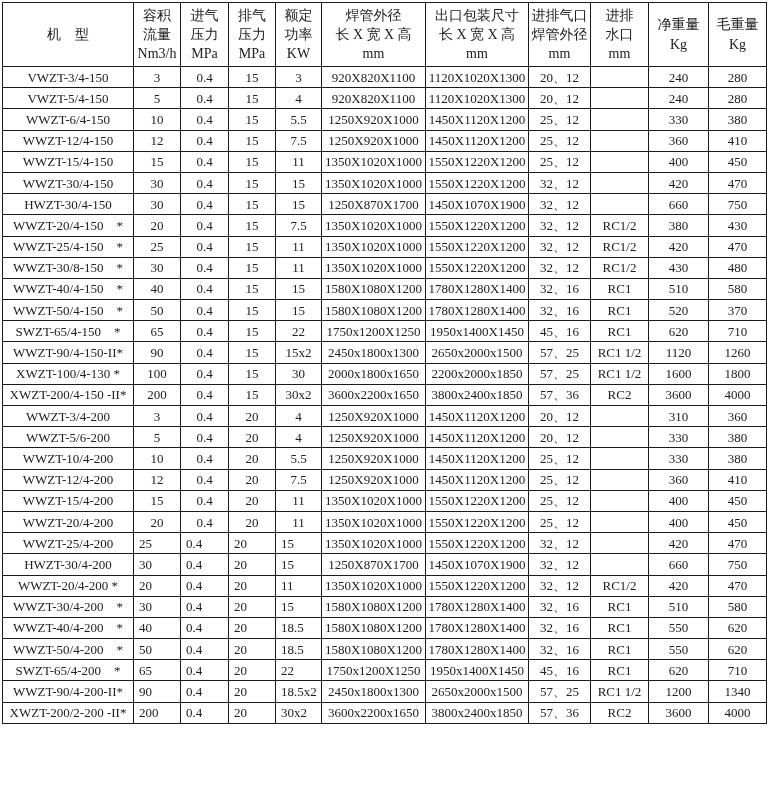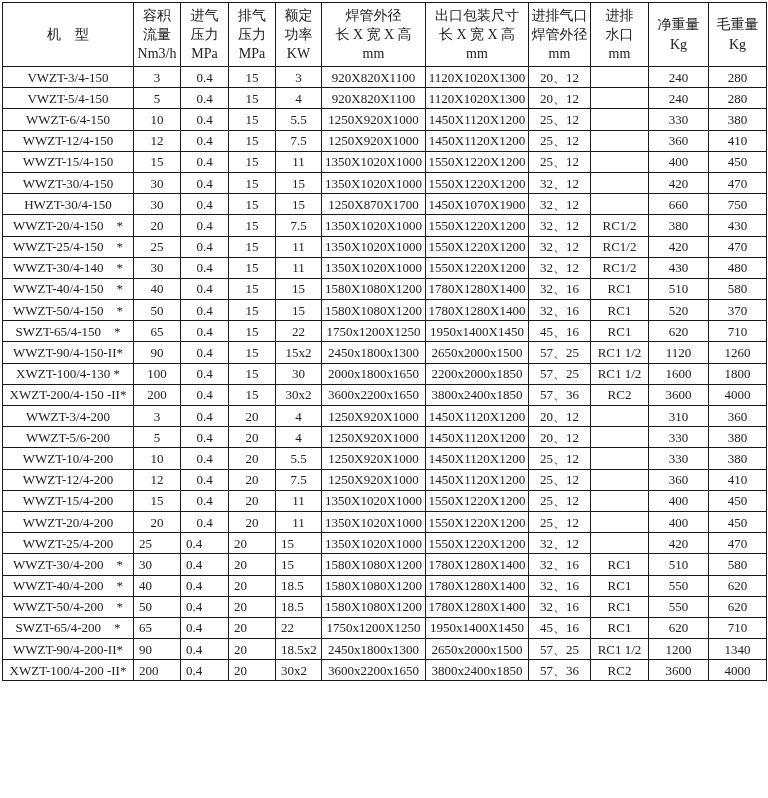--- a/index.html
+++ b/index.html
@@ -208,21 +208,21 @@
         <td>15</td>
         <td>11</td>
         <td>1350X1020X1000</td>
         <td>1550X1220X1200</td>
         <td>32、12</td>
         <td>RC1/2</td>
         <td>420</td>
         <td>470</td>
       </tr>
       <tr>
-        <td>WWZT-30/4-140    *</td>
+        <td>WWZT-30/8-150    *</td>
         <td>30</td>
         <td>0.4</td>
         <td>15</td>
         <td>11</td>
         <td>1350X1020X1000</td>
         <td>1550X1220X1200</td>
         <td>32、12</td>
         <td>RC1/2</td>
         <td>430</td>
         <td>480</td>
@@ -390,20 +390,46 @@
         <td class="al">20</td>
         <td class="al">15</td>
         <td>1350X1020X1000</td>
         <td>1550X1220X1200</td>
         <td>32、12</td>
         <td></td>
         <td>420</td>
         <td>470</td>
       </tr>
       <tr>
+        <td>HWZT-30/4-200</td>
+        <td class="al">30</td>
+        <td class="al">0.4</td>
+        <td class="al">20</td>
+        <td class="al">15</td>
+        <td>1250X870X1700</td>
+        <td>1450X1070X1900</td>
+        <td>32、12</td>
+        <td></td>
+        <td>660</td>
+        <td>750</td>
+      </tr>
+      <tr>
+        <td>WWZT-20/4-200 *</td>
+        <td class="al">20</td>
+        <td class="al">0.4</td>
+        <td class="al">20</td>
+        <td class="al">11</td>
+        <td>1350X1020X1000</td>
+        <td>1550X1220X1200</td>
+        <td>32、12</td>
+        <td>RC1/2</td>
+        <td>420</td>
+        <td>470</td>
+      </tr>
+      <tr>
         <td>WWZT-30/4-200    *</td>
         <td class="al">30</td>
         <td class="al">0.4</td>
         <td class="al">20</td>
         <td class="al">15</td>
         <td>1580X1080X1200</td>
         <td>1780X1280X1400</td>
         <td>32、16</td>
         <td>RC1</td>
         <td>510</td>
@@ -455,21 +481,21 @@
         <td class="al">20</td>
         <td class="al">18.5x2</td>
         <td>2450x1800x1300</td>
         <td>2650x2000x1500</td>
         <td>57、25</td>
         <td>RC1 1/2</td>
         <td>1200</td>
         <td>1340</td>
       </tr>
       <tr>
-        <td>XWZT-100/4-200 -II*</td>
+        <td>XWZT-200/2-200 -II*</td>
         <td class="al">200</td>
         <td class="al">0.4</td>
         <td class="al">20</td>
         <td class="al">30x2</td>
         <td>3600x2200x1650</td>
         <td>3800x2400x1850</td>
         <td>57、36</td>
         <td>RC2</td>
         <td>3600</td>
         <td>4000</td>

